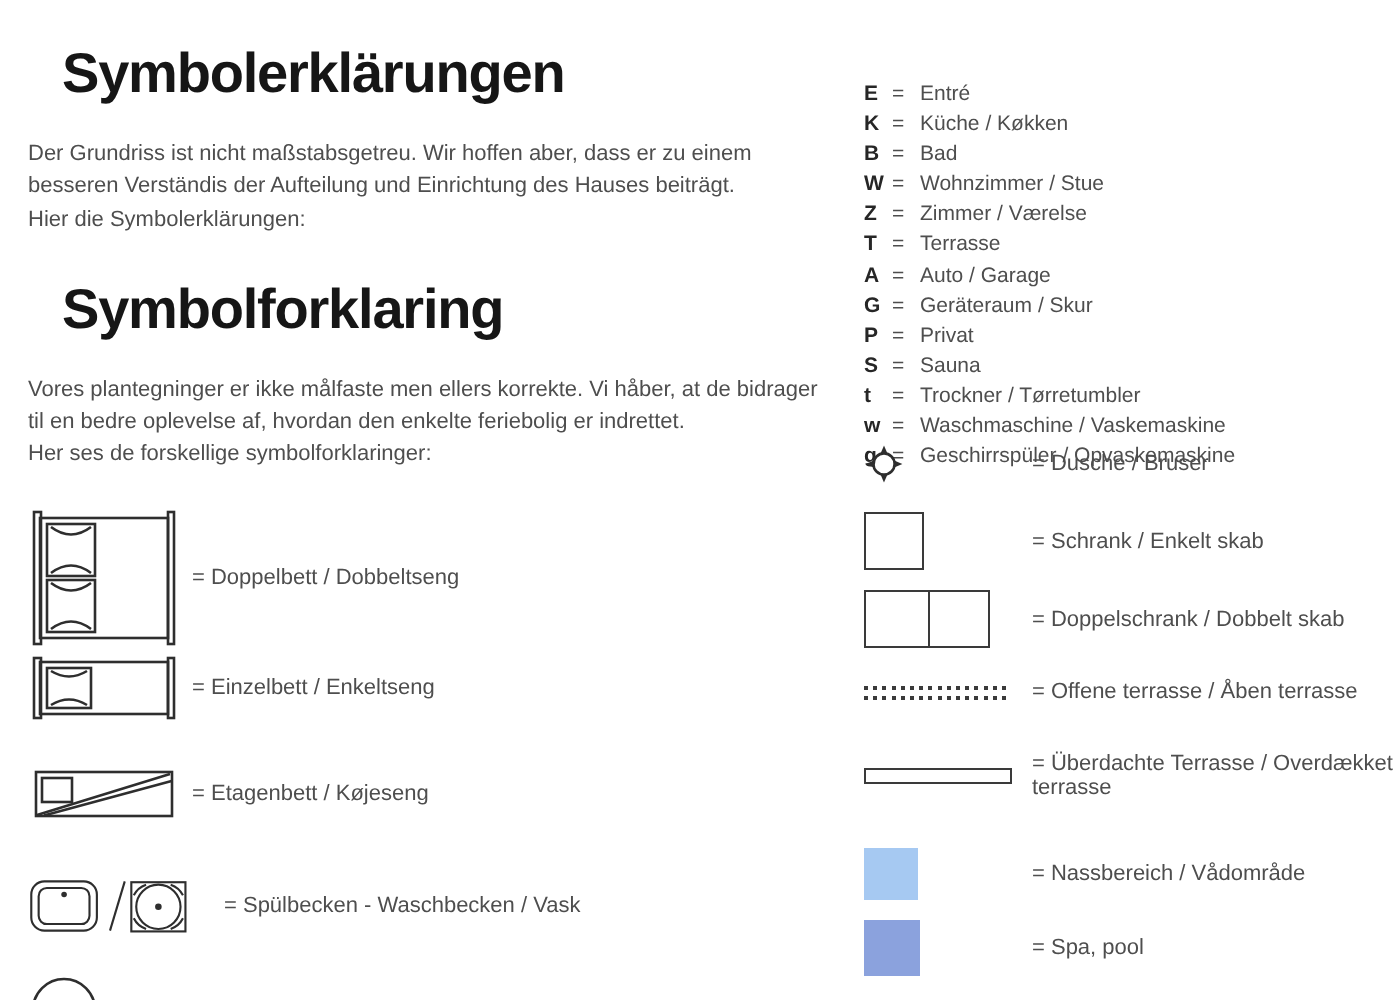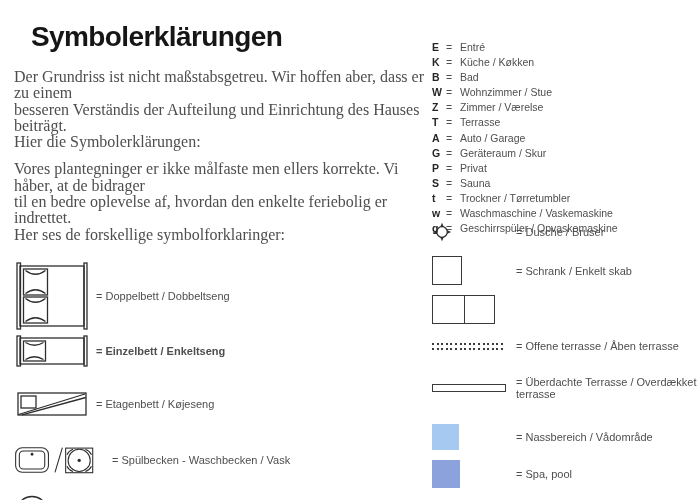--- a/index.html
+++ b/index.html
@@ -10,21 +10,21 @@
     position:relative;
     overflow:hidden;
     color:#4e4e4e;
   }
   .left-col { position:absolute; left:14px; top:5px; width:412px; }
   .sec-title {
     font-size:28px; line-height:30px; font-weight:700;
     color:#161616; margin:17px; letter-spacing:-0.6px;
   }
   .sec-title.second { margin-top:22px; }
-  .intro { margin:11px 0 0 0; font-size:16px; line-height:16.3px; color:#4e4e4e;font-family:Liberation Serif, serif; }
+  .intro { margin:11px 0 0 0; font-size:11px; line-height:16.3px; color:#4e4e4e; }
   .intro .ln { display:block; }
 
   .sym-list { margin-top:19px; }
   .sym-row { display:flex; align-items:center; }
   .sym-icon-cell { width:82px; flex:0 0 82px; display:flex; align-items:center; }
   .sym-label { font-size:11px; color:#4e4e4e; }
   svg { display:block; }
   .stroke { fill:none; stroke:#2e2e2e; stroke-width:1.3; }
   .filldark { fill:#2e2e2e; stroke:none; }
 
@@ -43,40 +43,41 @@
   .dschrank .half { width:50%; height:100%; border-right:1.6px solid #3a3a3a; }
   .dotted-terrace { width:72px; }
   .dotrow { height:2px; background:repeating-linear-gradient(90deg,#3a3a3a 0 2px,transparent 2px 4.6px); }
   .dotrow + .dotrow { margin-top:3px; }
   .covered-terrace { width:72px; height:6px; border:1.5px solid #3a3a3a; }
   .color-square-sm { width:27px; height:26px; }
   .color-square { width:28px; height:28px; }
 
   
   .m-row1 { margin-bottom:5px; }
-  .m-row2 { margin-bottom:22px;font-weight:bold; }
+  .m-row2 { margin-bottom:22px; }
   .m-row3 { margin-bottom:23px; }
   .m-row4 { margin-bottom:16px;gap:16px; }
   .r-row2 { margin-top:14px;text-align:center; }
   .r-row3 { margin-top:10px; }
   .r-row4 { margin-top:16px;align-items:center; }
   .r-row5 { margin-top:24px; }
   .r-row6 { margin-top:24px;align-items:center; }
   .r-row7 { margin-top:10px; }
 </style>
 </head>
 <body>
 
 <div class="left-col">
   <h1 class="sec-title">Symbolerklärungen</h1>
   <p class="intro">
     <span class="ln">Der Grundriss ist nicht maßstabsgetreu. Wir hoffen aber, dass er zu einem</span>
     <span class="ln">besseren Verständis der Aufteilung und Einrichtung des Hauses beiträgt.</span>
     <span class="ln">Hier die Symbolerklärungen:</span>
   </p>
+  <h1 class="sec-title second">Symbolforklaring</h1>
   <p class="intro">
     <span class="ln">Vores plantegninger er ikke målfaste men ellers korrekte. Vi håber, at de bidrager</span>
     <span class="ln">til en bedre oplevelse af, hvordan den enkelte feriebolig er indrettet.</span>
     <span class="ln">Her ses de forskellige symbolforklaringer:</span>
   </p>
 
   <div class="sym-list">
 
     <div class="sym-row m-row1">
       <div class="sym-icon-cell">
@@ -189,20 +190,21 @@
     </div>
     <div class="sym-label">= Schrank / Enkelt skab</div>
   </div>
 
   <div class="sym-row r-row3">
     <div class="sym-icon-cell">
       <div class="box-outline dschrank">
           <div class="half"></div>
         </div>
     </div>
+    <div class="sym-label">= Doppelschrank / Dobbelt skab</div>
   </div>
 
   <div class="sym-row r-row4">
     <div class="sym-icon-cell">
       <div class="dotted-terrace">
         <div class="dotrow"></div>
         <div class="dotrow"></div>
       </div>
     </div>
     <div class="sym-label">= Offene terrasse / Åben terrasse</div>

